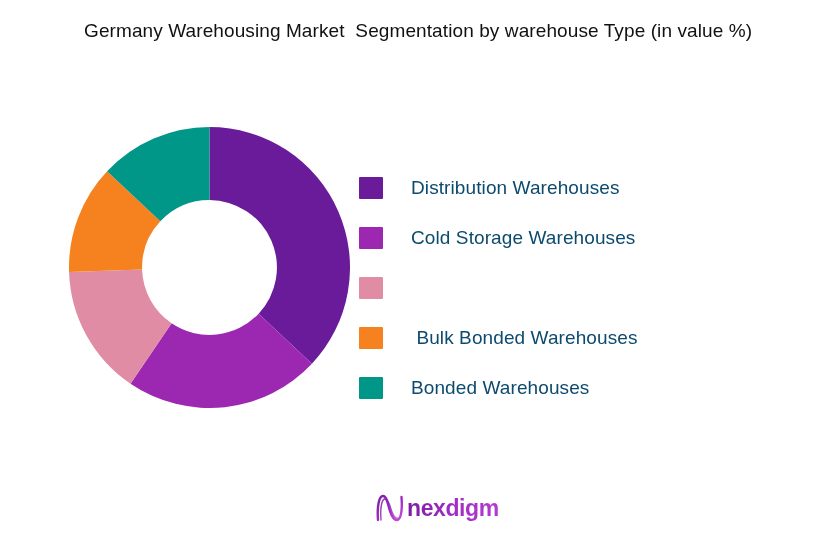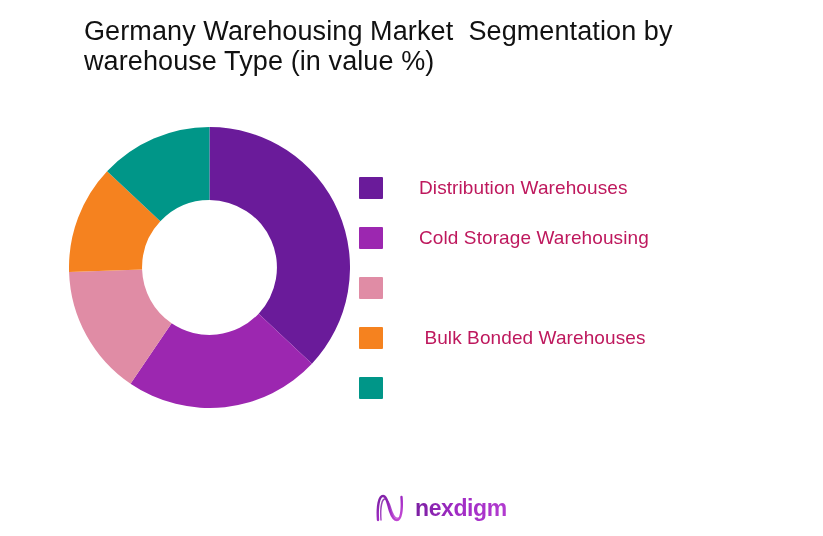--- a/index.html
+++ b/index.html
@@ -15,21 +15,21 @@
     overflow: hidden;
     position: relative;
   }
 
   
   #chart-title {
     position: absolute;
     left: 84px;
     top: 16px;
     width: 690px;
-    font-size: 27px;
+    font-size: 19px;
     line-height: 30px;
     font-weight: 400;
     color: #111111;
     letter-spacing: 0.1px;
     white-space: pre-wrap;
   }
 
   
   #donut-wrap {
     position: absolute;
@@ -56,44 +56,44 @@
     align-items: center;
     height: 50px;
   }
   .legend-swatch {
     width: 24px;
     height: 22px;
     flex: 0 0 24px;
     border-radius: 1px;
   }
   .legend-label {
-    margin-left: 36px;
+    margin-left: 28px;
     font-size: 19px;
     line-height: 22px;
-    color: #be185d;
+    color: #0c4a6e;
     white-space: pre;
     letter-spacing: 0.1px;
   }
 
   
   #footer-logo {
     position: absolute;
     left: 374px;
     top: 491px;
     display: flex;
     align-items: center;
     height: 34px;
   }
   #logo-mark {
     width: 32px;
     height: 30px;
     display: block;
   }
   #logo-wordmark {
-    margin-left: 9px;
+    margin-left: 1px;
     font-size: 23px;
     font-weight: 700;
     letter-spacing: -0.4px;
     color: #8a2be2;
     background: linear-gradient(90deg, #7b1fa2 0%, #a02bc4 45%, #b23bd0 100%);
     -webkit-background-clip: text;
     background-clip: text;
     color: transparent;
   }
 </style>
@@ -124,31 +124,32 @@
   </svg>
 </div>
 
 <div id="legend">
     <div class="legend-item">
       <span class="legend-swatch" style="background: rgb(106, 27, 154);"></span>
       <span class="legend-label">Distribution Warehouses</span>
     </div>
     <div class="legend-item">
       <span class="legend-swatch" style="background: rgb(156, 39, 176);"></span>
-      <span class="legend-label">Cold Storage Warehousing</span>
+      <span class="legend-label">Cold Storage Warehouses</span>
     </div>
     <div class="legend-item">
       <span class="legend-swatch" style="background: rgb(224, 140, 165);"></span>
     </div>
     <div class="legend-item">
       <span class="legend-swatch" style="background: rgb(245, 130, 31);"></span>
       <span class="legend-label"> Bulk Bonded Warehouses</span>
     </div>
     <div class="legend-item">
       <span class="legend-swatch" style="background: rgb(0, 150, 136);"></span>
+      <span class="legend-label">Bonded Warehouses</span>
     </div>
   </div>
 
 <div id="footer-logo">
   <svg id="logo-mark" viewBox="0 0 32 30">
     <defs>
       <linearGradient id="nxg" x1="0" y1="0" x2="1" y2="1">
         <stop offset="0%" stop-color="#7b1fa2"></stop>
         <stop offset="55%" stop-color="#a02bc4"></stop>
         <stop offset="100%" stop-color="#c94fd6"></stop>

